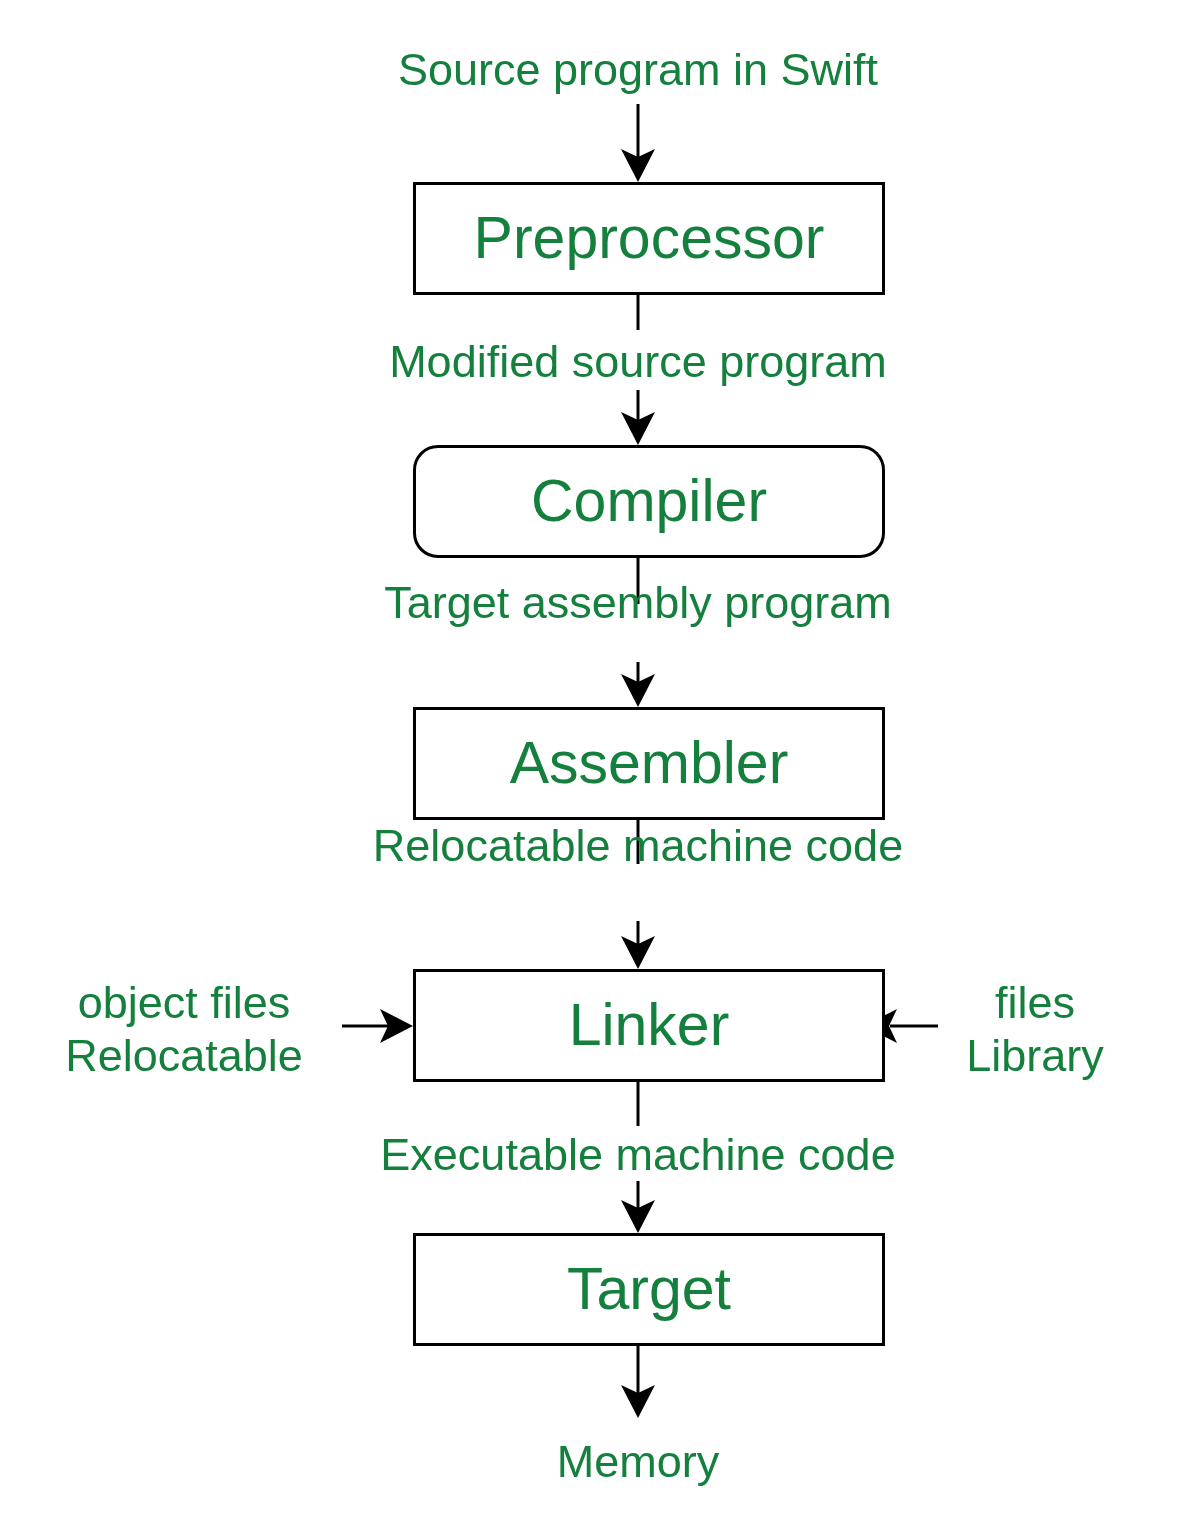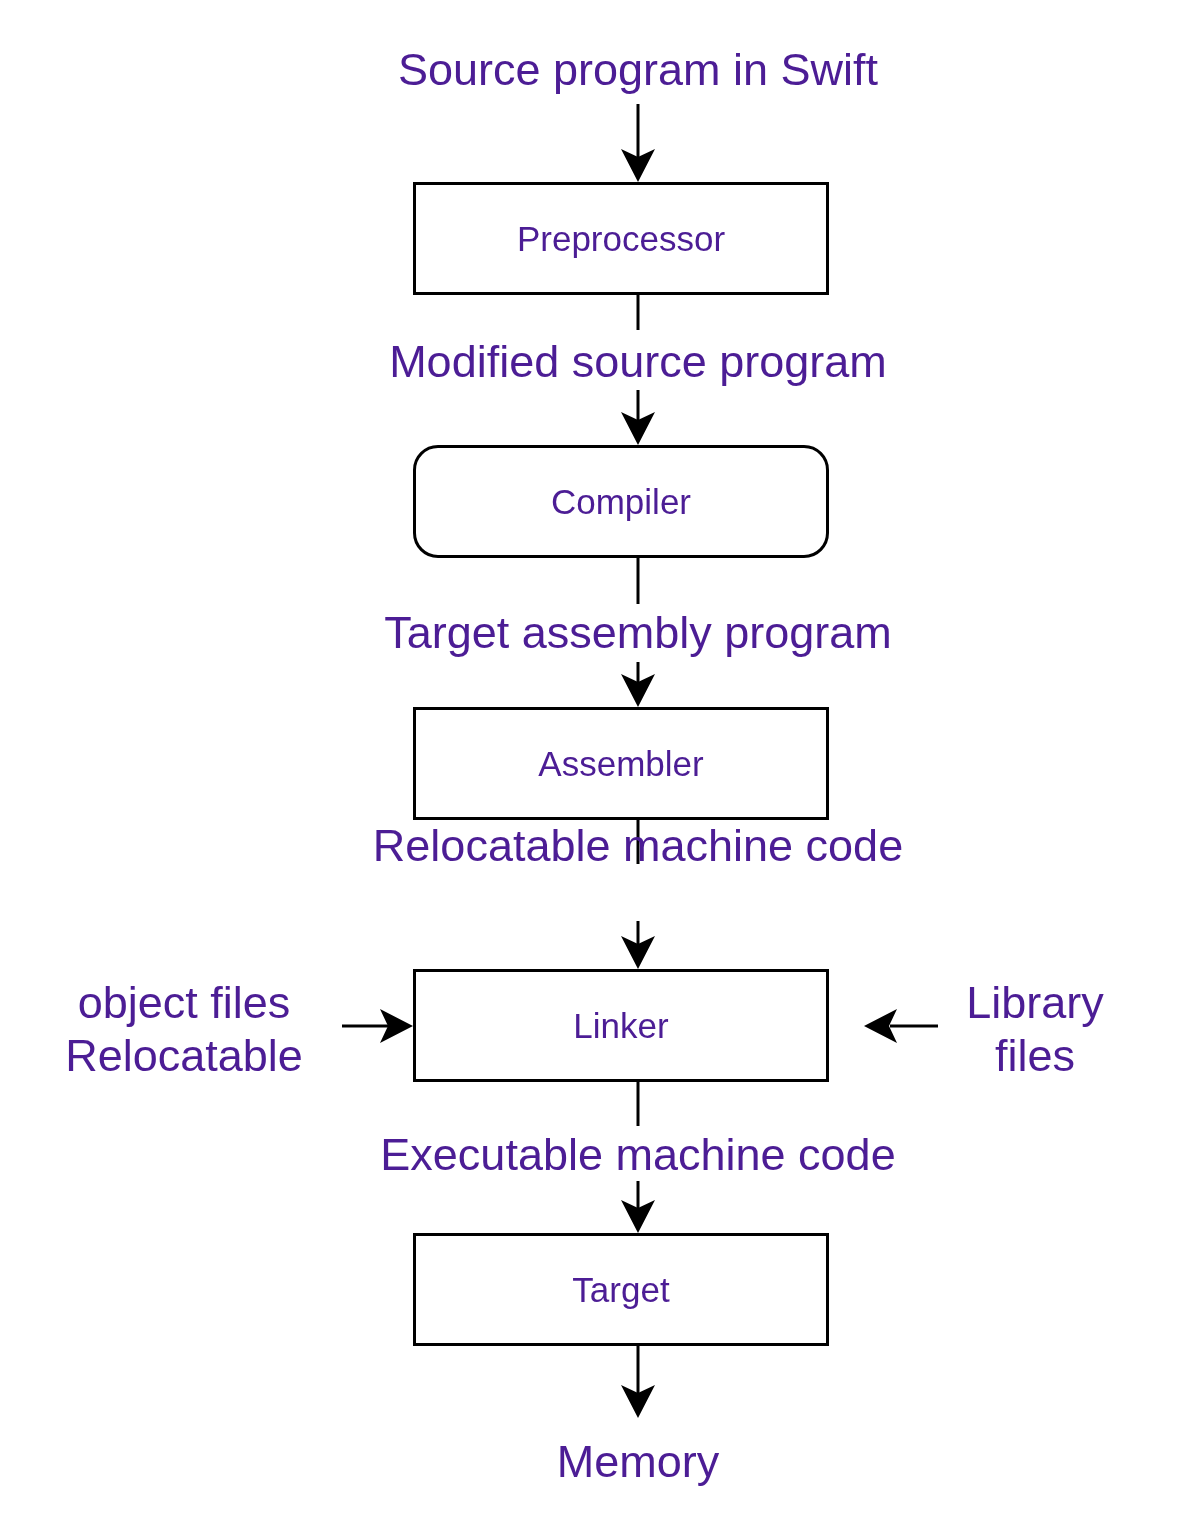--- a/index.html
+++ b/index.html
@@ -2,61 +2,61 @@
 <html><head>
 <meta charset="utf-8">
 <style>
   html, body { margin: 0; padding: 0; background: #ffffff; }
   .canvas {
     position: relative;
     width: 1186px;
     height: 1522px;
     background: #ffffff;
     font-family: "Liberation Sans", "DejaVu Sans", sans-serif;
-    color: #4c1d95;
+    color: #15803d;
     overflow: hidden;
   }
   .connector-layer {
     position: absolute;
     left: 0; top: 0;
     width: 1186px; height: 1522px;
   }
   .node {
     position: absolute;
     left: 413px;
-    width: 416px;
+    width: 472px;
     height: 113px;
     box-sizing: border-box;
     border: 3px solid #000000;
     background: #ffffff;
     display: flex;
     align-items: center;
     justify-content: center;
-    font-size: 35px;
+    font-size: 59px;
     line-height: 1;
     white-space: nowrap;
   }
   .node-preprocessor { top: 182px; }
   .node-compiler     { top: 445px; border-radius: 25px; }
   .node-assembler    { top: 707px; }
   .node-linker       { top: 969px; }
   .node-loader       { top: 1233px; }
   .flow-label {
     position: absolute;
     left: 138px;
     width: 1000px;
     height: 56px;
     line-height: 56px;
     text-align: center;
     font-size: 45px;
     white-space: nowrap;
   }
   .label-start      { top: 42px; }
   .label-modified   { top: 334px; }
-  .label-target     { top: 605px; }
+  .label-target     { top: 575px; }
   .label-reloc-code { top: 818px; }
   .label-exec       { top: 1127px; }
   .label-memory     { top: 1434px; }
   .side-label {
     position: absolute;
     width: 300px;
     text-align: center;
     font-size: 45px;
     line-height: 53px;
     white-space: nowrap;
@@ -145,22 +145,22 @@
   <div class="node node-linker">
     <span>Linker</span>
   </div>
 
   <div class="side-label side-label-left">
     <div>object files</div>
     <div>Relocatable</div>
   </div>
 
   <div class="side-label side-label-right">
+    <div>files</div>
     <div>Library</div>
-    <div>files</div>
   </div>
 
   <div class="flow-label label-exec">Executable machine code</div>
 
   <div class="node node-loader">
     <span>Target</span>
   </div>
 
   <div class="flow-label label-memory">Memory</div>
 

